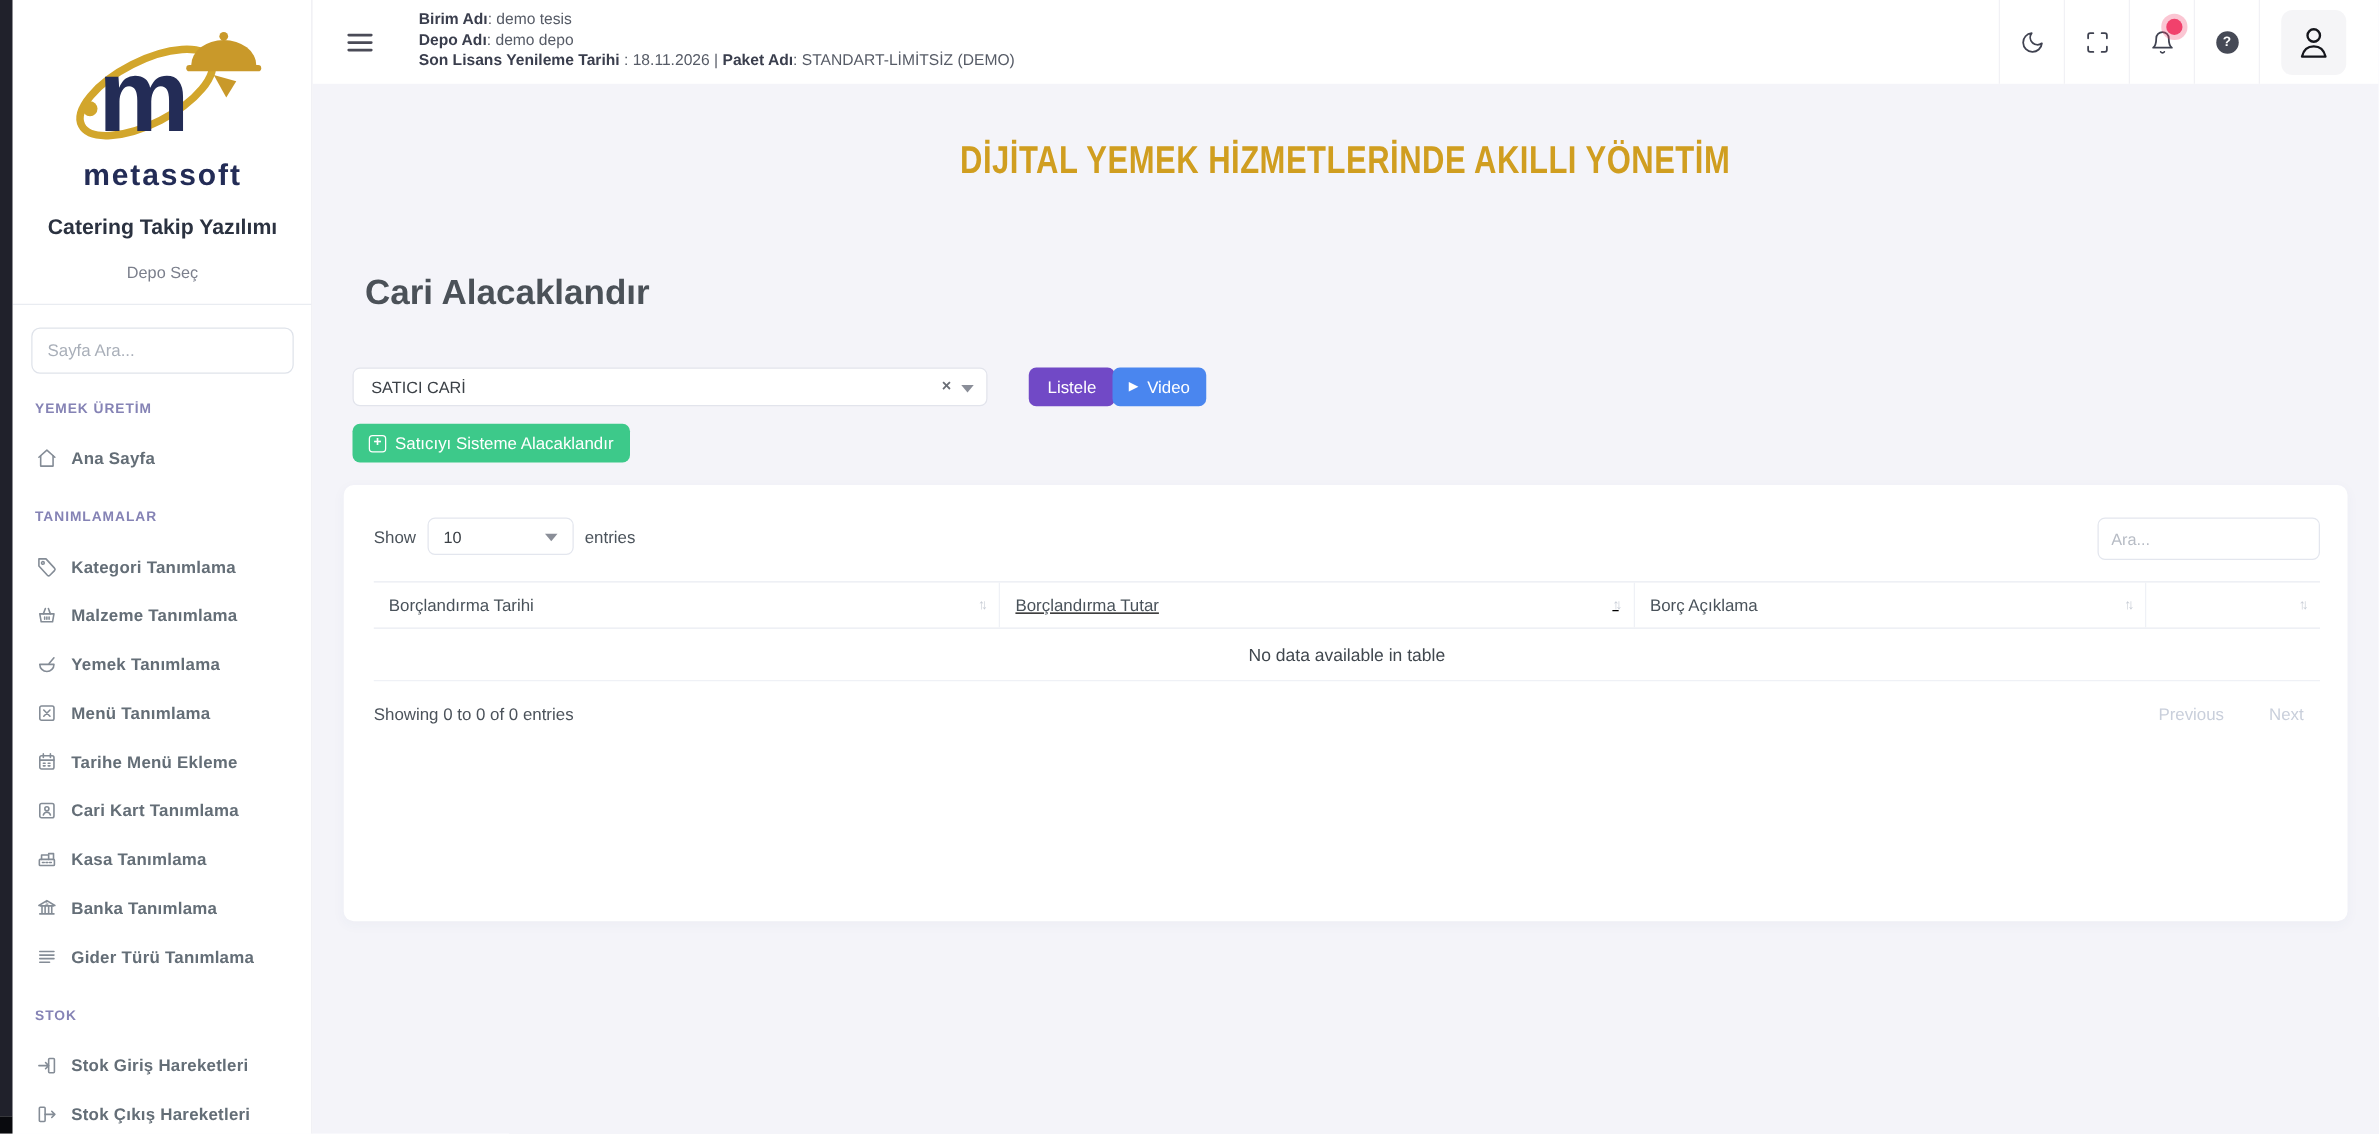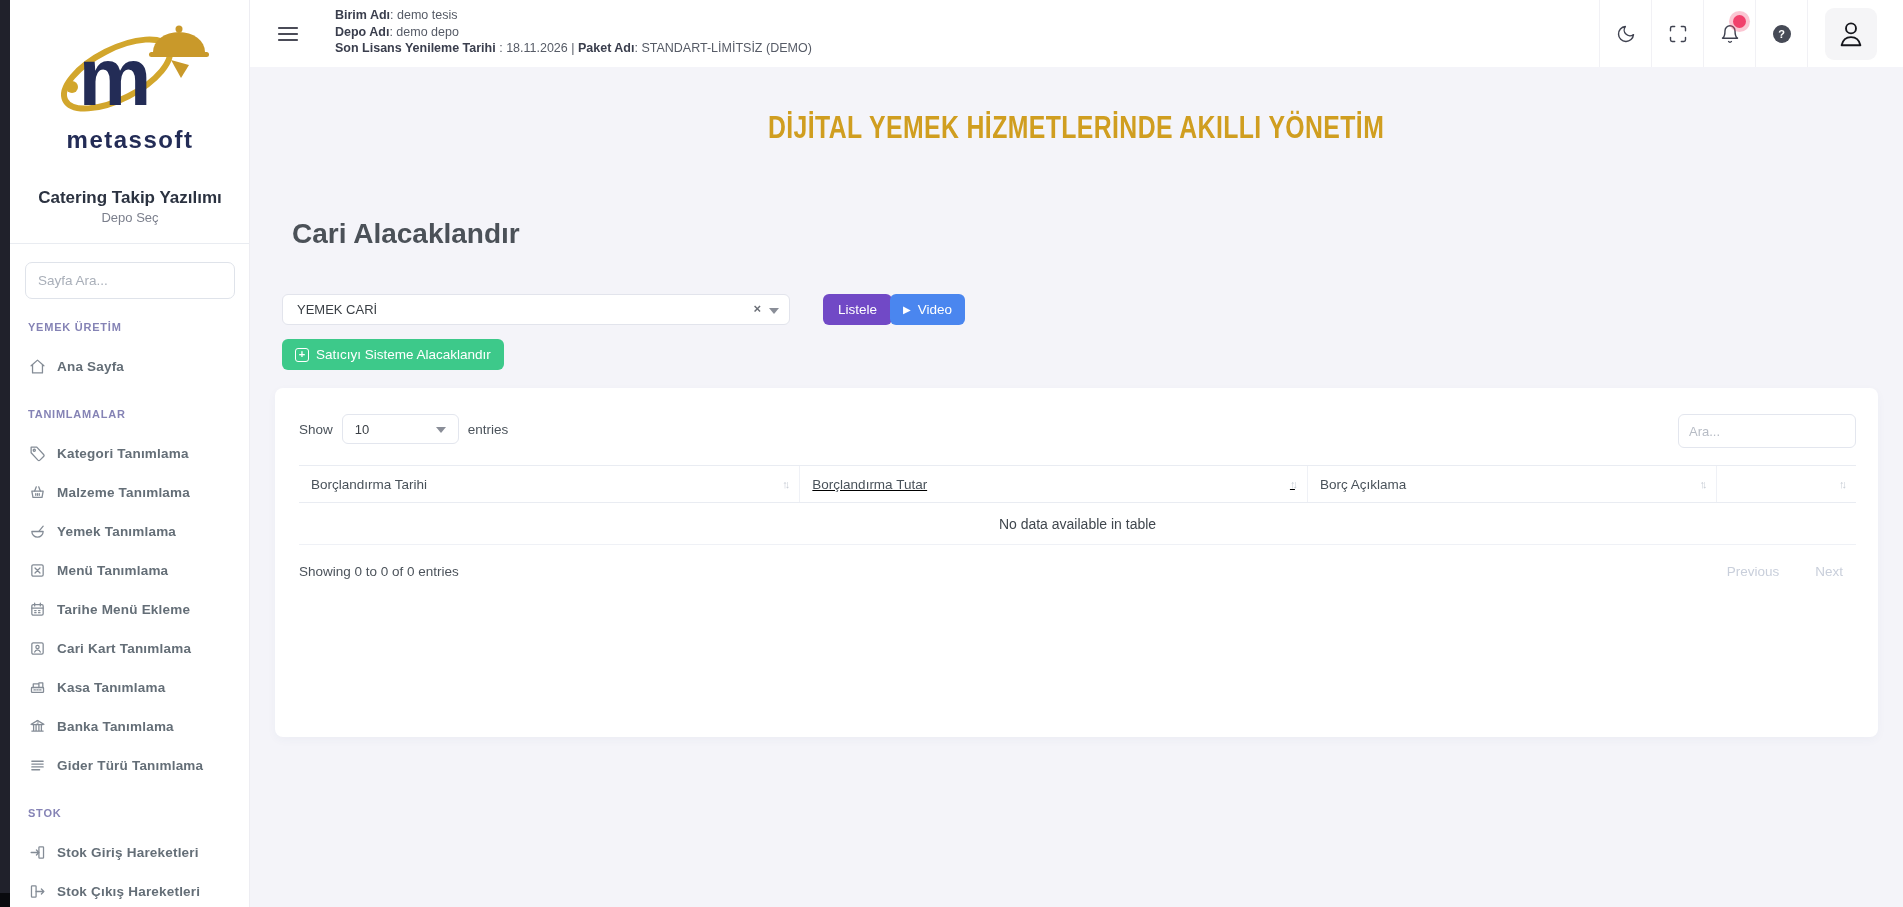--- a/index.html
+++ b/index.html
@@ -9,21 +9,21 @@
   
   .edge-strip { position:absolute; left:0; top:0; width:10px; height:893px; background:#20212b; z-index:40; }
   .edge-strip-foot { position:absolute; left:0; top:893px; width:10px; height:14px; background:#090a0e; z-index:40; }
 
   
   .sidebar { position:absolute; left:10px; top:0; width:240px; height:907px; background:#ffffff;
              border-right:1px solid #ededf2; z-index:30; overflow:hidden; }
   .logo-wrap { position:absolute; left:0; top:10px; width:240px; text-align:center; }
   .logo-word { font-size:24px; font-weight:bold; color:#232c56; letter-spacing:1.5px; margin-top:-6px; }
   .brand-title { position:absolute; left:0; top:172px; width:240px; text-align:center;
-                 font-size:17px; font-weight:bold; color:#2b3240;margin-top:16px; }
+                 font-size:17px; font-weight:bold; color:#2b3240; }
   .depo-sec { position:absolute; left:0; top:210px; width:240px; text-align:center;
               font-size:13px; color:#7b7f8c; cursor:pointer; }
   .side-divider { position:absolute; left:0; top:243px; width:240px; height:1px; background:#e9ecf1; }
   .side-search { position:absolute; left:15px; top:262px; width:210px; height:37px; border:1px solid #dfe3ea;
                  border-radius:7px; padding:0 12px; font-size:13.5px; color:#495057; outline:none;
                  font-family:"Liberation Sans", sans-serif; background:#fff; }
   .side-search::placeholder { color:#a9afb9; }
   .side-nav { position:absolute; left:0; top:299px; width:240px; }
   .nav-section { margin:22px 0 10px 18px; height:16px; font-size:11px; font-weight:bold;
                  letter-spacing:.07em; color:#8583b5; }
@@ -292,21 +292,21 @@
       </div>
     </header>
 
     <div class="banner">
       <span>DİJİTAL YEMEK HİZMETLERİNDE AKILLI YÖNETİM</span>
     </div>
 
     <h1 class="page-title">Cari Alacaklandır</h1>
 
     <div class="cari-select">
-      <span class="val">YEMEK CARİ</span>
+      <span class="val">SATICI CARİ</span>
       <span class="sel-clear">×</span>
       <span class="sel-caret"></span>
     </div>
 
     <button class="btn btn-listele">
       <span>Listele</span>
     </button>
     <button class="btn btn-video">
       <span class="play-ic">▶</span>
       <span>Video</span>

